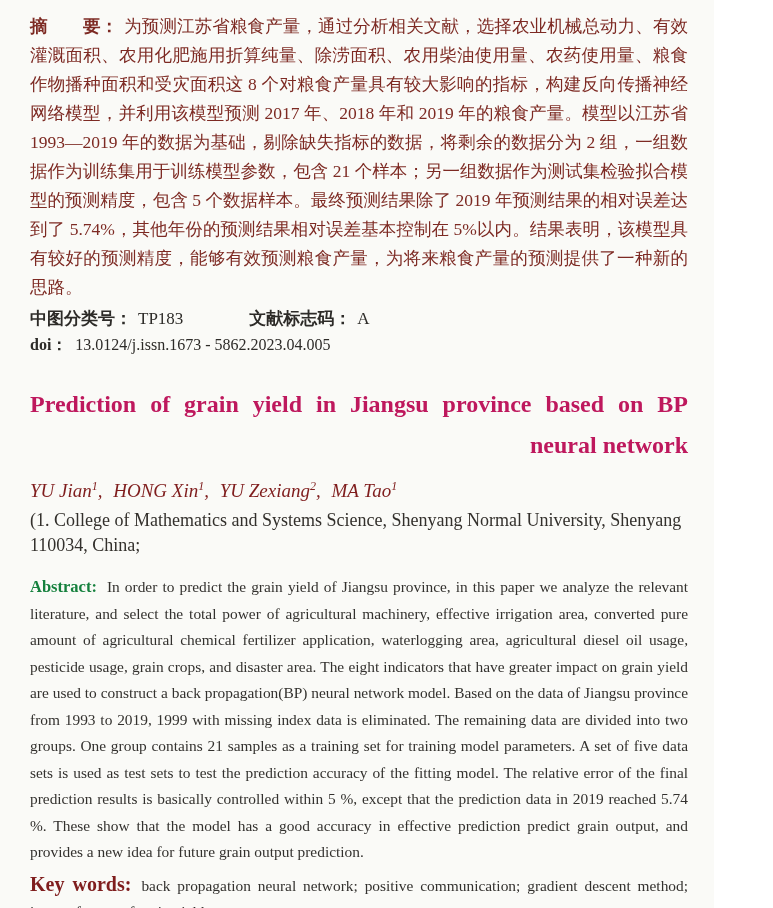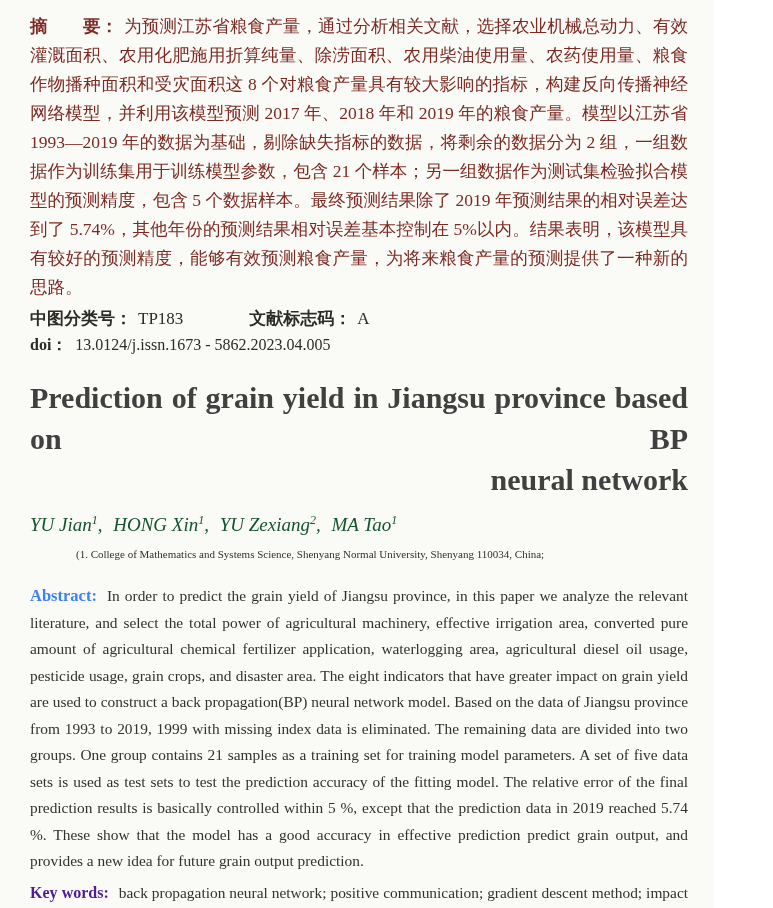--- a/index.html
+++ b/index.html
@@ -41,65 +41,64 @@
   .cn-meta .doc-code-lbl { margin-left: 66px; margin-top: 28px; }
 
   .cn-doi {
     font-size: 16px;
     line-height: 26px;
     color: var(--text, #2d2b28);
   }
   .cn-doi .lbl { font-weight: bold; margin-right: 8px; text-align: center; }
 
   .title {
-    margin-top: 19px;
-    font-size: 30px;
+    margin-top: 26px;
+    font-size: 24px;
     font-weight: bold;
-    color: #404040;
+    color: #be185d;
     line-height: 41px;
   }
   .title .line1 { text-align: justify; text-align-last: justify; }
   .title .line2 { text-align: right; }
 
   .authors {
     margin-top: 10px;
     font-size: 19px;
     font-style: italic;
     line-height: 30px;
-    color: #14532d;
+    color: #7f1d1d;
   }
   .authors sup { font-size: 12px; line-height: 0; }
   .authors .sep { margin-right: 6px; }
 
   .affil {
     margin-top: 2px;
-    font-size: 11px;
+    font-size: 18px;
     line-height: 25px;
     color: #33302c;
-    margin-left: 46px;
   }
   .affil .aff-line { display: block; }
 
   .en-abs {
     margin-top: 16px;
     font-size: 15.4px;
     line-height: 26.5px;
     text-align: justify;
     color: #33312e;
   }
-  .en-abs .lbl { font-weight: bold; font-size: 16.5px; margin-right: 10px; color: #3b82f6; }
+  .en-abs .lbl { font-weight: bold; font-size: 16.5px; margin-right: 10px; color: #15803d; }
 
   .en-kw {
     margin-top: 5px;
     font-size: 15.4px;
     line-height: 26.5px;
     text-align: justify;
     color: #33312e;
   }
-  .en-kw .lbl { font-weight: bold; font-size: 16px; margin-right: 10px; color: #4c1d95; }
+  .en-kw .lbl { font-weight: bold; font-size: 20px; margin-right: 10px; color: #7f1d1d; }
 </style>
 </head>
 <body>
 
 <div class="page">
 
   <p class="cn-abs"><span class="lbl">摘　　要：</span><span>为预测江苏省粮食产量，通过分析相关文献，选择农业机械总动力、有效灌溉面积、农用化肥施用折算纯量、除涝面积、农用柴油使用量、农药使用量、粮食作物播种面积和受灾面积这 8 个对粮食产量具有较大影响的指标，构建反向传播神经网络模型，并利用该模型预测 2017 年、2018 年和 2019 年的粮食产量。模型以江苏省 1993—2019 年的数据为基础，剔除缺失指标的数据，将剩余的数据分为 2 组，一组数据作为训练集用于训练模型参数，包含 21 个样本；另一组数据作为测试集检验拟合模型的预测精度，包含 5 个数据样本。最终预测结果除了 2019 年预测结果的相对误差达到了 5.74%，其他年份的预测结果相对误差基本控制在 5%以内。结果表明，该模型具有较好的预测精度，能够有效预测粮食产量，为将来粮食产量的预测提供了一种新的思路。</span></p>
 
 
   <p class="cn-meta"><span class="lbl">中图分类号：</span><span>TP183</span><span class="lbl doc-code-lbl">文献标志码：</span><span>A</span></p>

